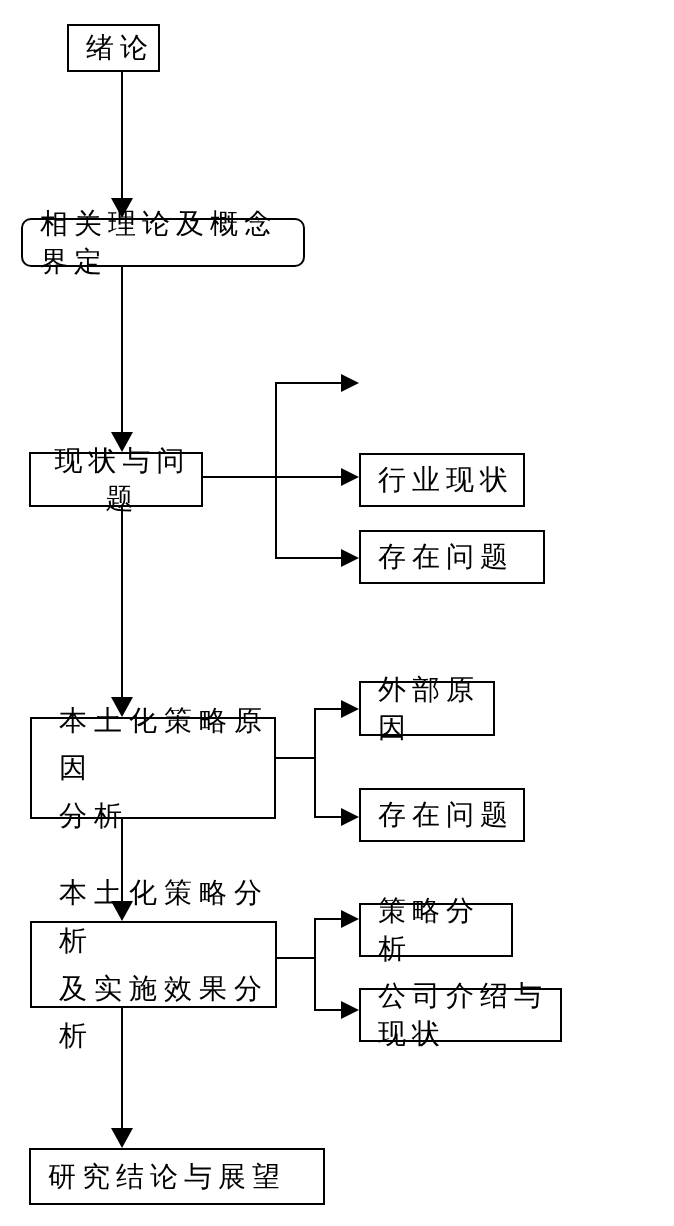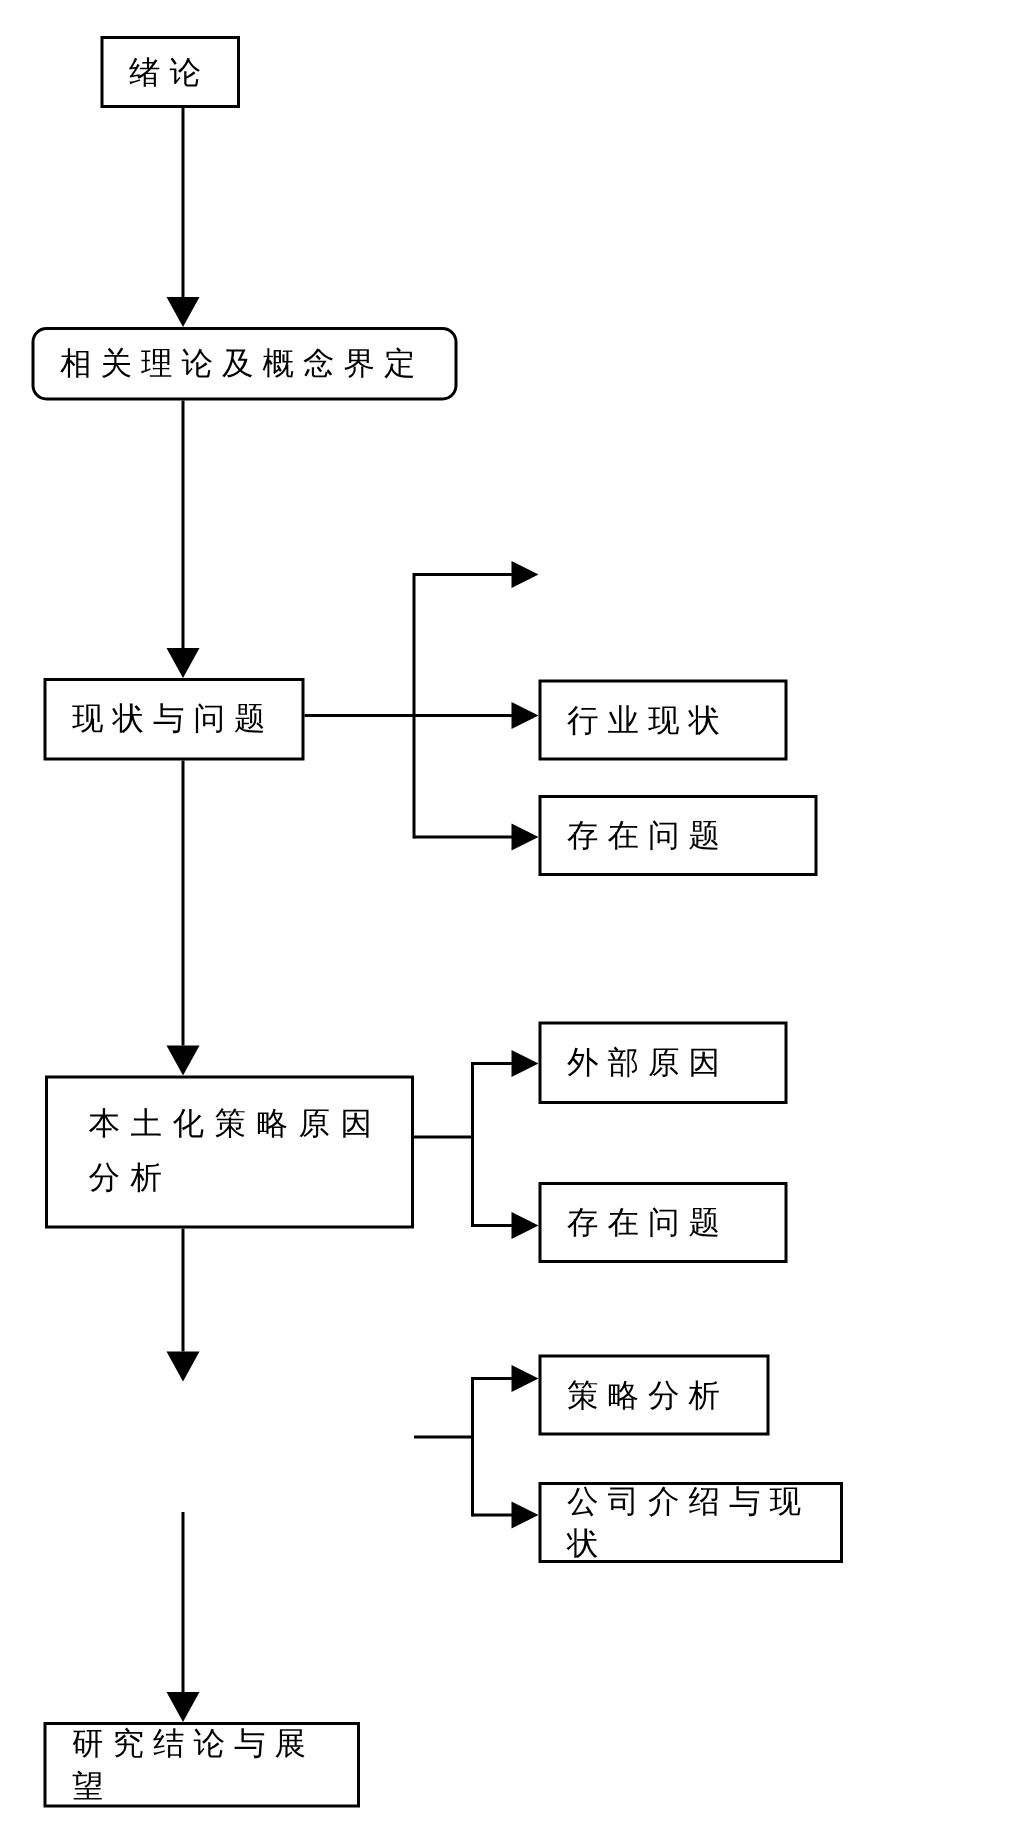--- a/index.html
+++ b/index.html
@@ -12,21 +12,21 @@
     font-family: "DejaVu Serif", serif;
     color: #000000;
     overflow: hidden;
   }
   .node {
     position: absolute;
     border: 2px solid #000000;
     background: #ffffff;
     display: flex;
     align-items: center;
-    font-size: 21px;
+    font-size: 28px;
     letter-spacing: 6px;
     padding-left: 17px;
     padding-right: 4px;
   }
   .node .lbl {
     white-space: pre-line;
     line-height: 1.35;
   }
   .node.multiline { letter-spacing: 7px; }
   .node.multiline .lbl { line-height: 1.7; margin-left: 10px; }
@@ -60,35 +60,39 @@
 
   <div class="node" style="left:29px; top:452px; width:174px; height:55px;text-align:center;">
     <span class="lbl">现状与问题</span>
   </div>
 
   <div class="node multiline" style="left:30px; top:717px; width:246px; height:102px;">
     <span class="lbl">本土化策略原因
 分析</span>
   </div>
 
+  <div class="node multiline" style="left:30px; top:921px; width:247px; height:87px;">
+    <span class="lbl">本土化策略分析
+及实施效果分析</span>
+  </div>
 
-  <div class="node" style="left:29px; top:1148px; width:211px; height:57px;">
+  <div class="node" style="left:29px; top:1148px; width:296px; height:57px;">
     <span class="lbl">研究结论与展望</span>
   </div>
 
 
   <div class="node" style="left:359px; top:453px; width:166px; height:54px;">
     <span class="lbl">行业现状</span>
   </div>
 
   <div class="node" style="left:359px; top:530px; width:186px; height:54px;">
     <span class="lbl">存在问题</span>
   </div>
 
-  <div class="node" style="left:359px; top:681px; width:166px; height:55px;">
+  <div class="node" style="left:359px; top:681px; width:136px; height:55px;">
     <span class="lbl">外部原因</span>
   </div>
 
   <div class="node" style="left:359px; top:788px; width:166px; height:54px;">
     <span class="lbl">存在问题</span>
   </div>
 
   <div class="node" style="left:359px; top:903px; width:154px; height:54px;">
     <span class="lbl">策略分析</span>
   </div>

